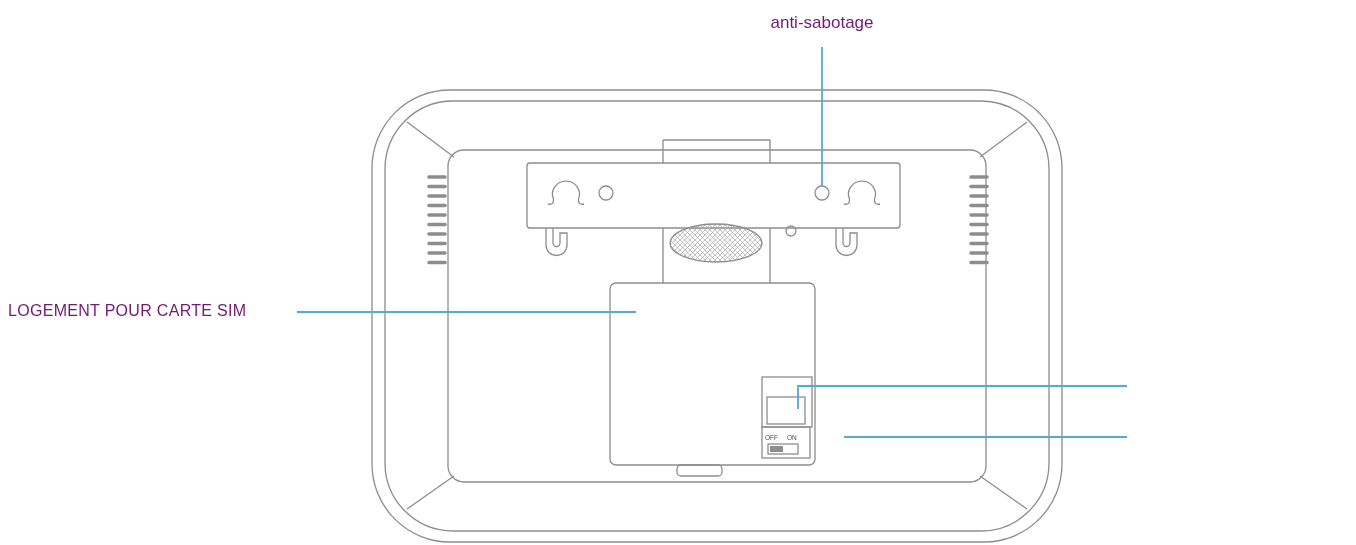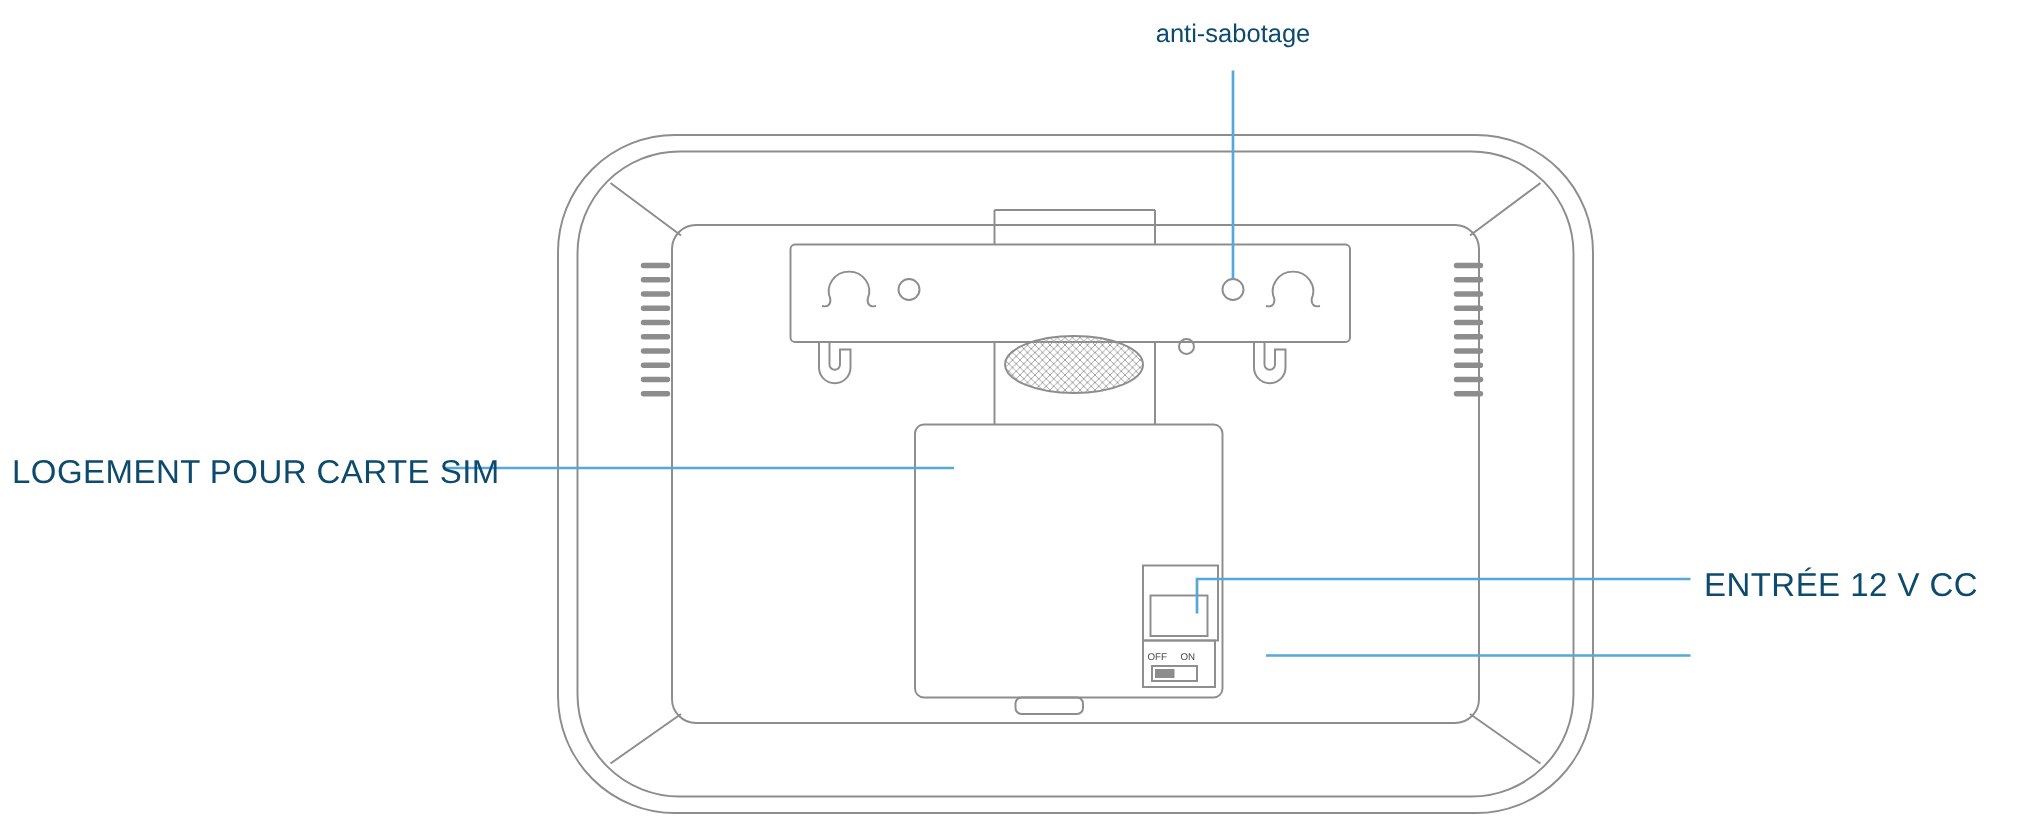--- a/index.html
+++ b/index.html
@@ -1,19 +1,19 @@
 <!DOCTYPE html>
 <html><head>
 <meta charset="utf-8">
 <style>
   body{margin:0;background:#ffffff}
   .canvas{position:relative;width:1356px;height:545px;background:#ffffff;font-family:"Liberation Sans","DejaVu Sans",sans-serif;overflow:hidden}
   .canvas svg{position:absolute;left:0;top:0}
-  .lbl{position:absolute;color:#0c4a6e;font-size:17px;white-space:nowrap}
-  .lbl--caps{font-size:22px;letter-spacing:.3px}
+  .lbl{position:absolute;color:#701a75;font-size:17px;white-space:nowrap}
+  .lbl--caps{font-size:16px;letter-spacing:.3px}
   .lbl--center{transform:translateX(-50%)}
   .tinytxt{font-size:6.5px;fill:#4a4a4a;font-family:"Liberation Sans",sans-serif}
 </style>
 </head>
 <body>
 
 <div class="canvas">
 
   <svg width="1356" height="545" viewBox="0 0 1356 545">
     <defs>
@@ -68,15 +68,14 @@
     <g fill="none" stroke="#55a8d8" stroke-width="1.8">
       <path d="M822 47 V186"></path>
       <path d="M297 312 H636"></path>
       <path d="M1127 386 H798 V409"></path>
       <path d="M1127 437 H844"></path>
     </g>
   </svg>
 
   <div class="lbl lbl--center" style="left:822px;top:13px">anti-sabotage</div>
   <div class="lbl lbl--caps" style="left:8px;top:302px">LOGEMENT POUR CARTE SIM</div>
-  <div class="lbl lbl--caps" style="left:1136px;top:377px">ENTRÉE 12 V CC</div>
 
 </div>
 
 </body></html>

